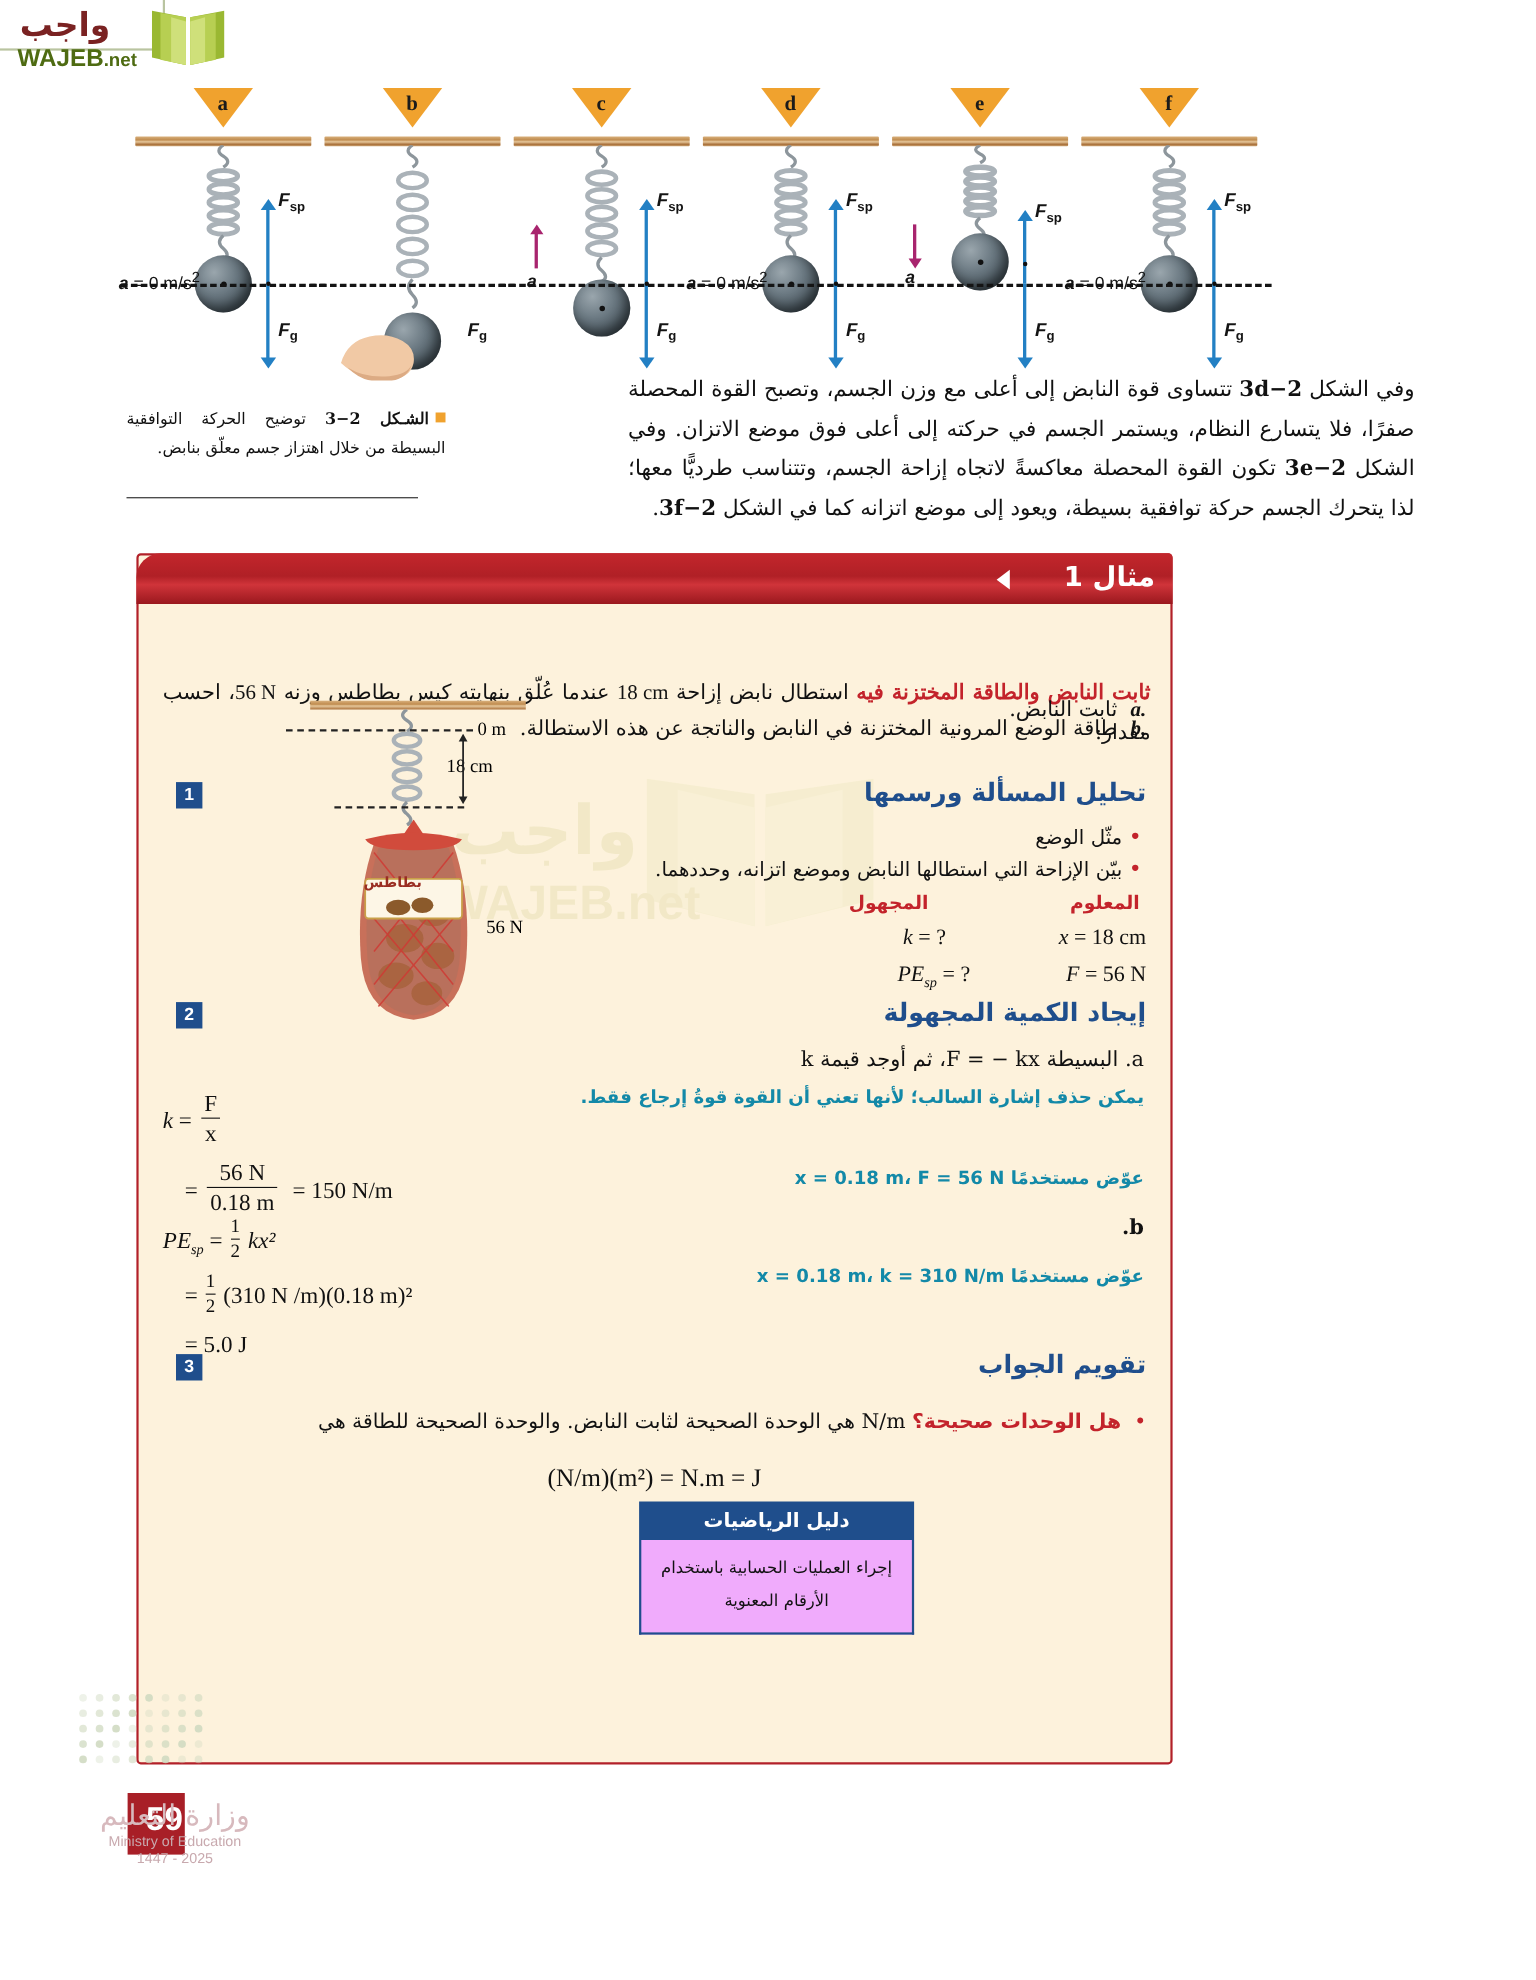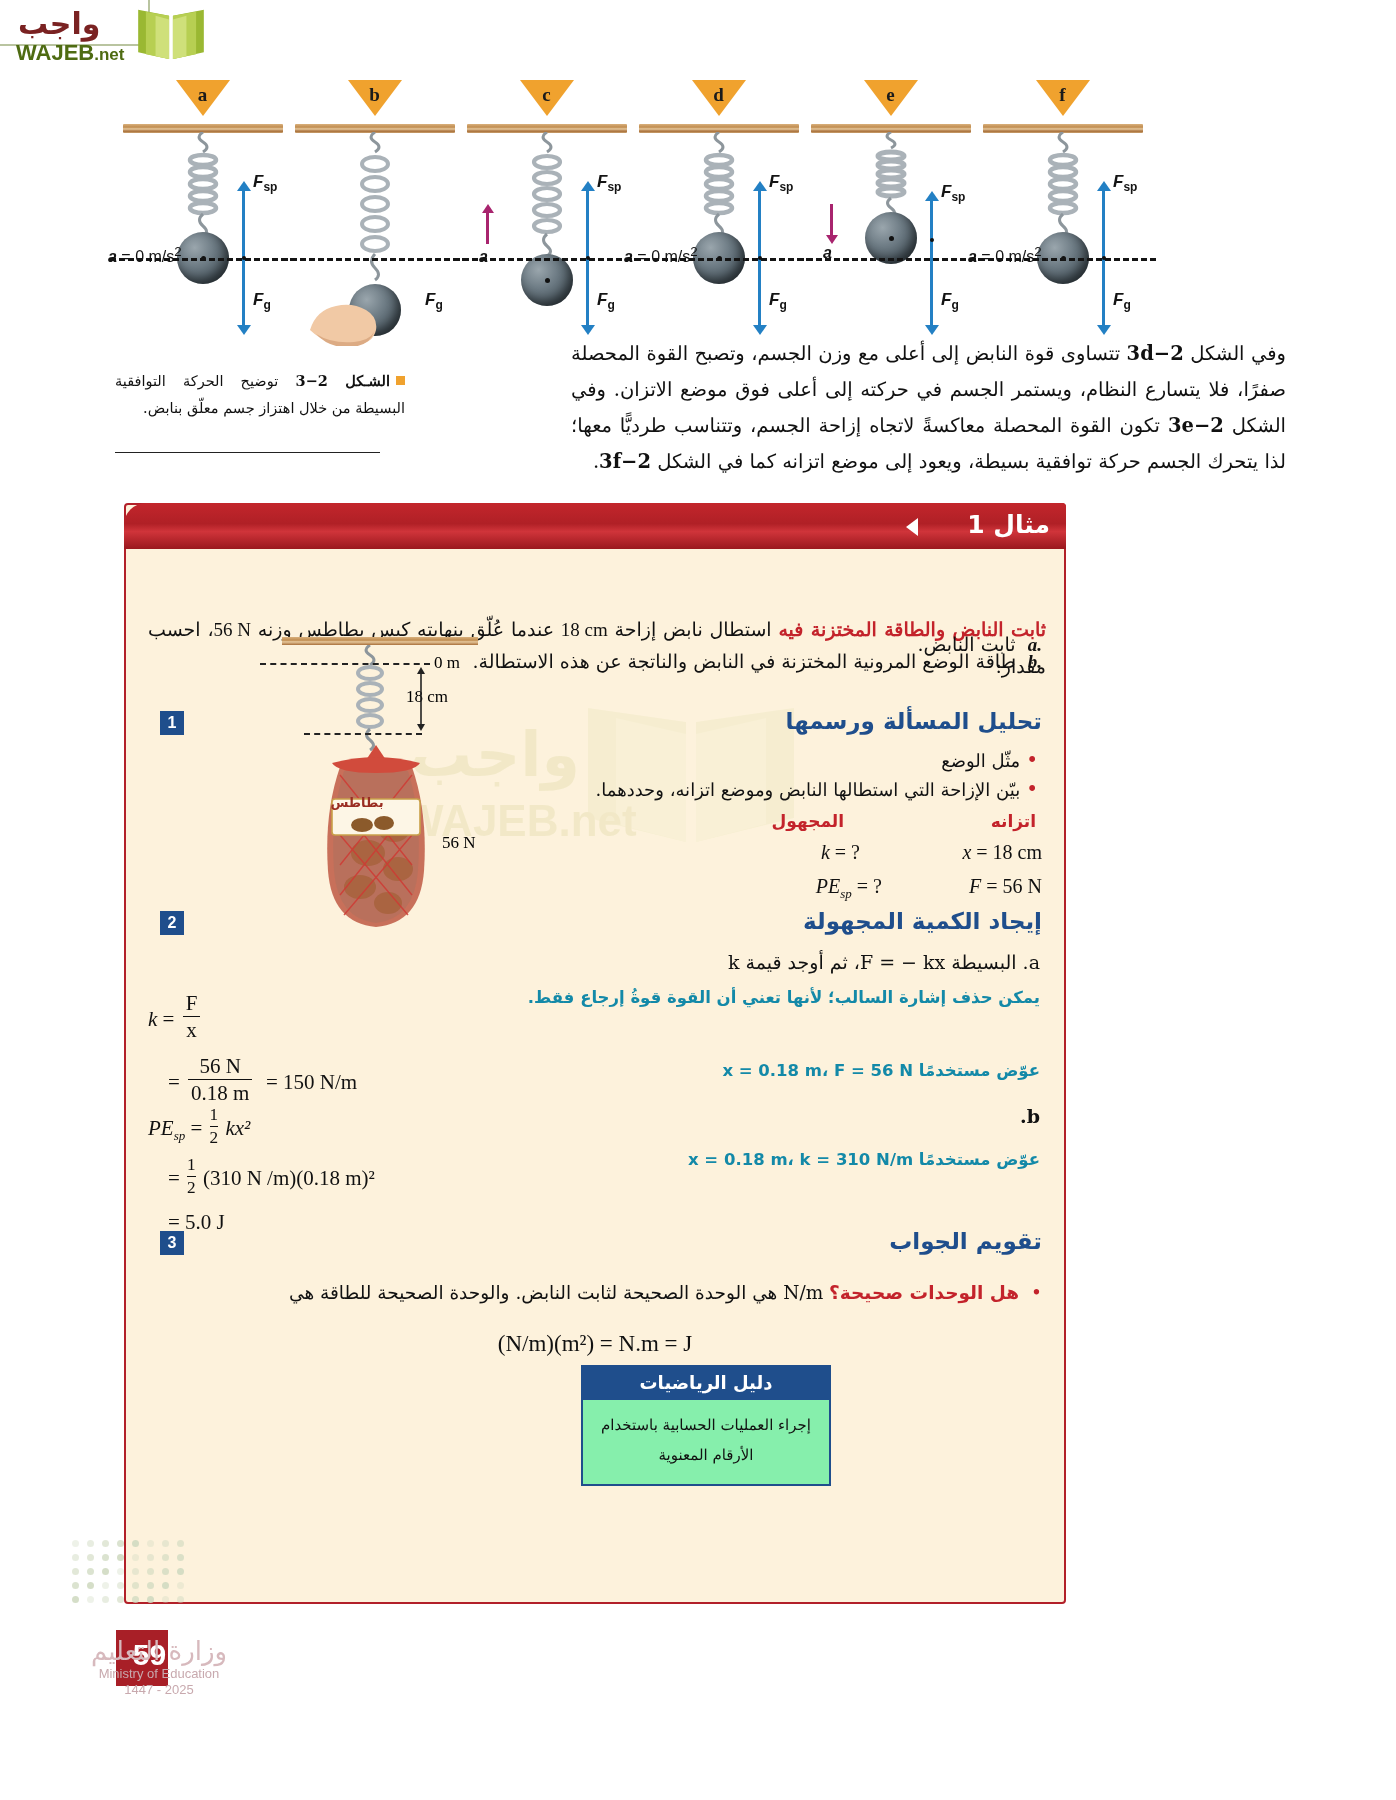--- a/index.html
+++ b/index.html
@@ -156,21 +156,21 @@
   .kv i{font-style:italic;}
   .kv sub{font-size:13px;font-style:italic;}
 
   
   #mbox{position:absolute;left:455px;top:860px;width:250px;}
   #mbox .hd{
     background:#1f4e8c;color:#fff;text-align:center;padding:7px 4px;
     font-family:"DejaVu Sans",sans-serif;font-size:18px;font-weight:bold;direction:rtl;
   }
   #mbox .bd{
-    background:#86efac;border:2px solid #1f4e8c;border-top:none;padding:10px 12px 14px;
+    background:#f0abfc;border:2px solid #1f4e8c;border-top:none;padding:10px 12px 14px;
     font-family:"DejaVu Serif",serif;font-size:15px;line-height:2.0;color:#111;
     direction:rtl;text-align:center;
   }
 
   
   .note{
     position:absolute;font-family:"DejaVu Sans",sans-serif;direction:rtl;
     font-size:16.5px;font-weight:bold;color:#1389a8;white-space:nowrap;
   }
 
@@ -433,21 +433,21 @@
     </div>
     <div class="ar" style="position:absolute;right:22px;top:145px;font-size:19px">
       <span class="ab">b.</span>&nbsp;&nbsp;<span>طاقة الوضع المرونية المختزنة في النابض والناتجة عن هذه الاستطالة.</span>
     </div>
 
     <div class="stepnum" style="right:880px;top:206px">1</div>
     <div class="steptitle" style="right:22px;top:203px">تحليل المسألة ورسمها</div>
     <div class="bul" style="right:26px;top:243px">مثّل الوضع</div>
     <div class="bul" style="right:26px;top:272px">بيّن الإزاحة التي استطالها النابض وموضع اتزانه، وحددهما.</div>
 
-    <div class="colhead" style="right:28px;top:306px">اتزانه</div>
+    <div class="colhead" style="right:28px;top:306px">المعلوم</div>
     <div class="colhead" style="right:220px;top:306px">المجهول</div>
 
     <div class="kv" style="right:22px;top:336px">
       <i>x</i>&nbsp;<span>= 18 cm</span>
     </div>
     <div class="kv" style="right:22px;top:370px">
       <i>F</i>&nbsp;<span>= 56 N</span>
     </div>
     <div class="kv" style="right:204px;top:336px">
       <i>k</i>&nbsp;<span>= ?</span>

